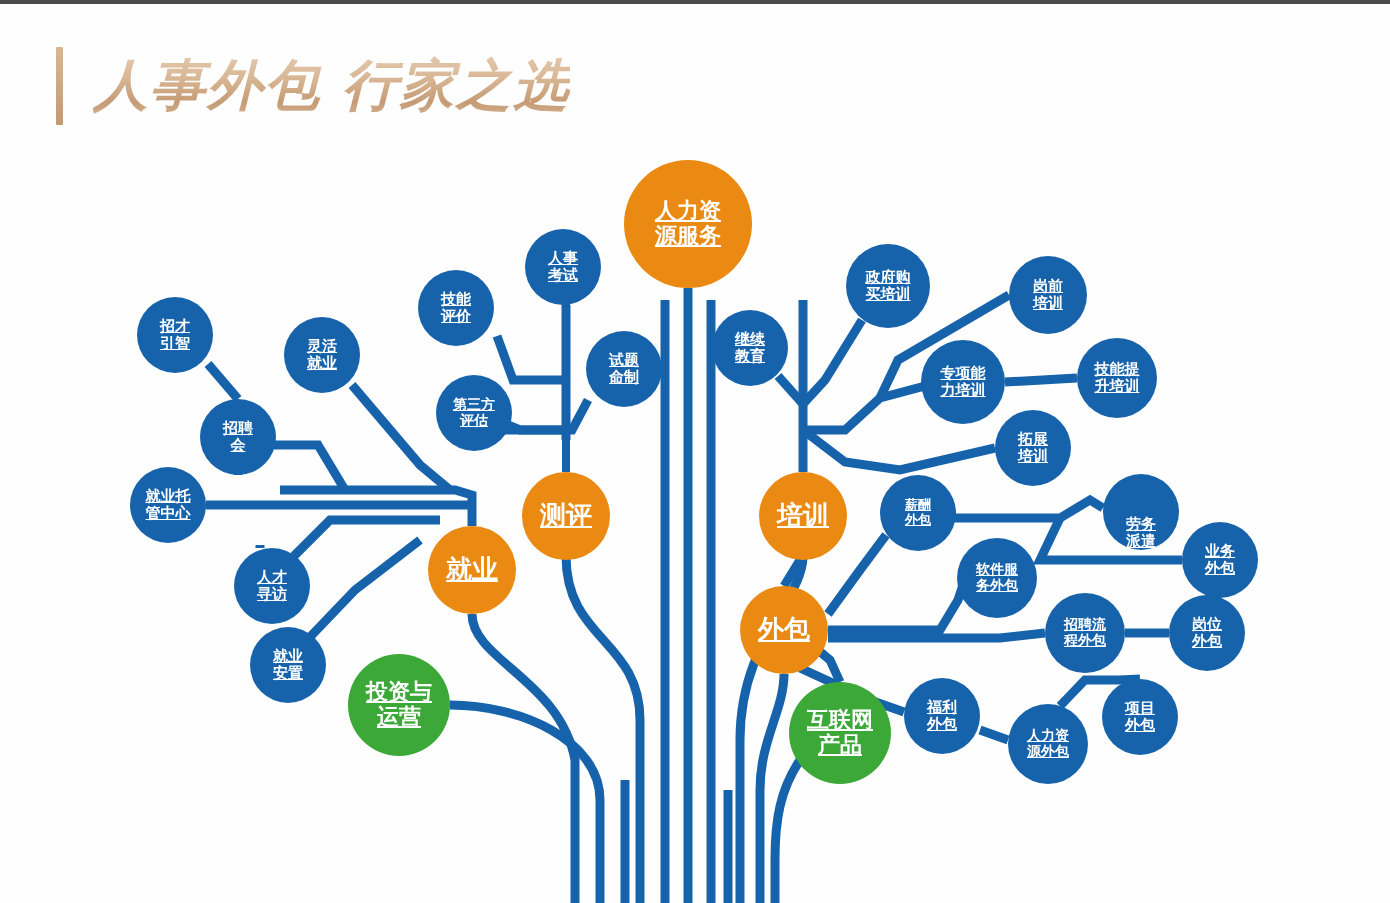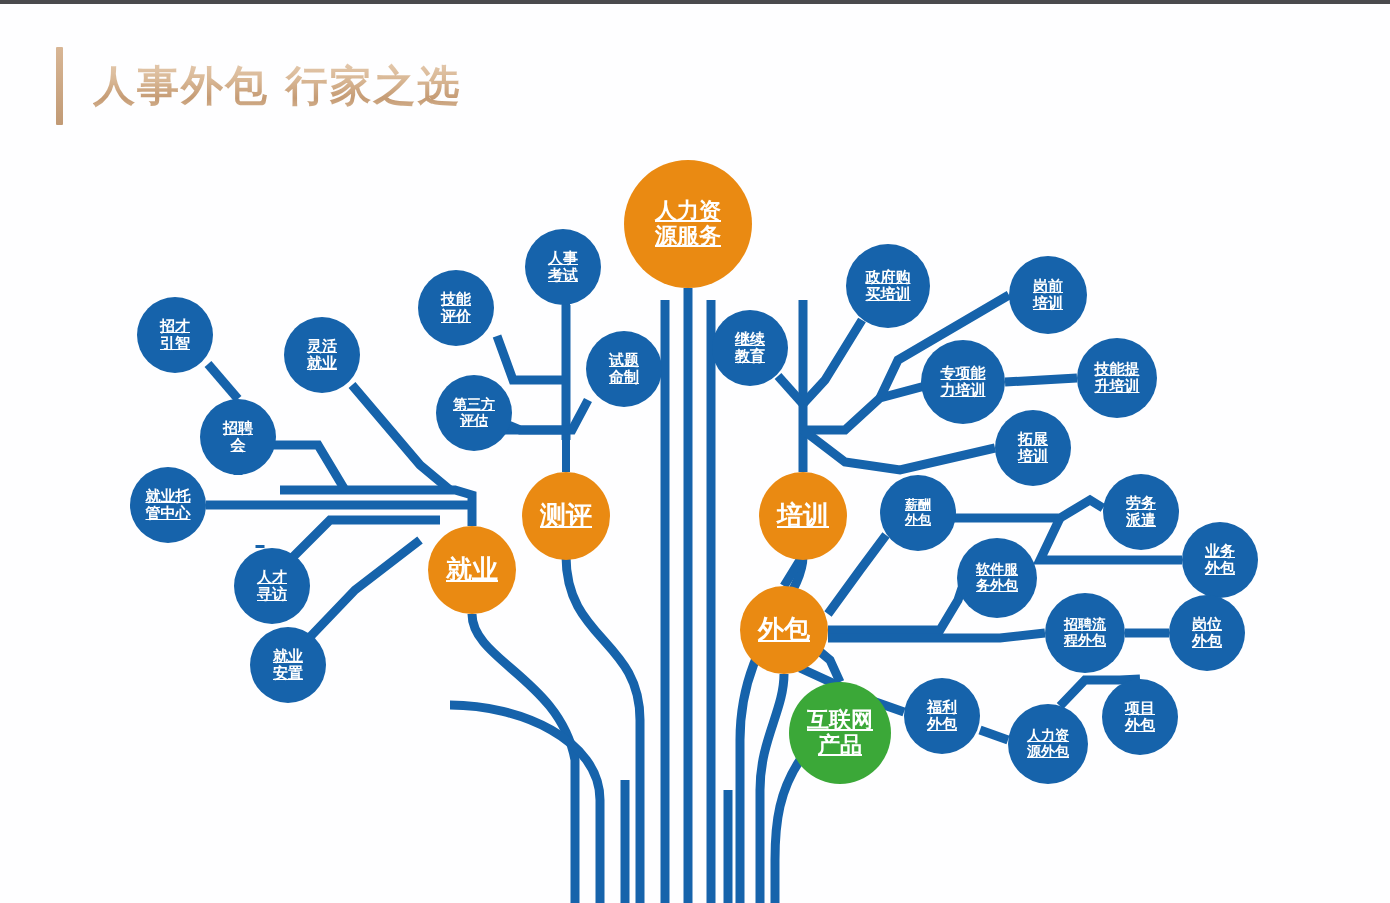--- a/index.html
+++ b/index.html
@@ -15,25 +15,25 @@
   #top-edge{position:absolute;left:0;top:0;width:1390px;height:4px;
             background:#4a4a4d;z-index:60;}
 
   
   #title-block{position:absolute;left:56px;top:46px;height:80px;
                display:flex;align-items:center;z-index:40;}
   #title-rule{width:7px;height:78px;background:#c8a display;
               background:linear-gradient(180deg,#d8b695,#c19a75);
               margin-right:30px;border-radius:1px;}
   #title-text{
-    font-size:42px;font-weight:bold;letter-spacing:2px;white-space:nowrap;
+    font-size:55px;font-weight:bold;letter-spacing:2px;white-space:nowrap;
     font-family:"DejaVu Sans","Liberation Sans",sans-serif;
     background:linear-gradient(180deg,#e6cdb3 0%,#d9b896 38%,#c59b74 72%,#d9bb9b 100%);
     -webkit-background-clip:text;background-clip:text;
-    -webkit-text-fill-color:transparent;color:#cda881;
+    -webkit-text-fill-color:transparent;color:#cda881;font-style:italic;
   }
 
   
   #tree{position:absolute;left:0;top:0;width:1390px;height:903px;z-index:10;}
 
   
   #nodes{position:absolute;left:0;top:0;width:1390px;height:903px;z-index:20;}
   .node{position:absolute;border-radius:50%;display:flex;align-items:center;
         justify-content:center;text-align:center;color:#ffffff;
         font-family:"DejaVu Sans","Liberation Sans",sans-serif;font-weight:bold;
@@ -158,20 +158,26 @@
       <div class="node orange" style="left: 803px; top: 516px; width: 88px; height: 88px; font-size: 26px;">
         <div>
           <span>培训</span>
         </div>
       </div>
       <div class="node orange" style="left: 784px; top: 630px; width: 88px; height: 88px; font-size: 26px;">
         <div>
           <span>外包</span>
         </div>
       </div>
+      <div class="node green" style="left: 399px; top: 705px; width: 102px; height: 102px; font-size: 22px;">
+        <div>
+          <span>投资与</span>
+          <span>运营</span>
+        </div>
+      </div>
       <div class="node green" style="left: 840px; top: 733px; width: 102px; height: 102px; font-size: 22px;">
         <div>
           <span>互联网</span>
           <span>产品</span>
         </div>
       </div>
       <div class="node blue" style="left: 175px; top: 335px; width: 76px; height: 76px; font-size: 15px;">
         <div>
           <span>招才</span>
           <span>引智</span>
@@ -272,21 +278,21 @@
           <span>薪酬</span>
           <span>外包</span>
         </div>
       </div>
       <div class="node blue" style="left: 997px; top: 578px; width: 80px; height: 80px; font-size: 14px;">
         <div>
           <span>软件服</span>
           <span>务外包</span>
         </div>
       </div>
-      <div class="node blue" style="left: 1141px; top: 512px; width: 76px; height: 76px; font-size: 15px;">
+      <div class="node blue" style="left: 1141px; top: 512px; width: 76px; height: 76px; font-size: 15px; align-items: flex-end;">
         <div>
           <span>劳务</span>
           <span>派遣</span>
         </div>
       </div>
       <div class="node blue" style="left: 1220px; top: 560px; width: 76px; height: 76px; font-size: 15px;">
         <div>
           <span>业务</span>
           <span>外包</span>
         </div>

